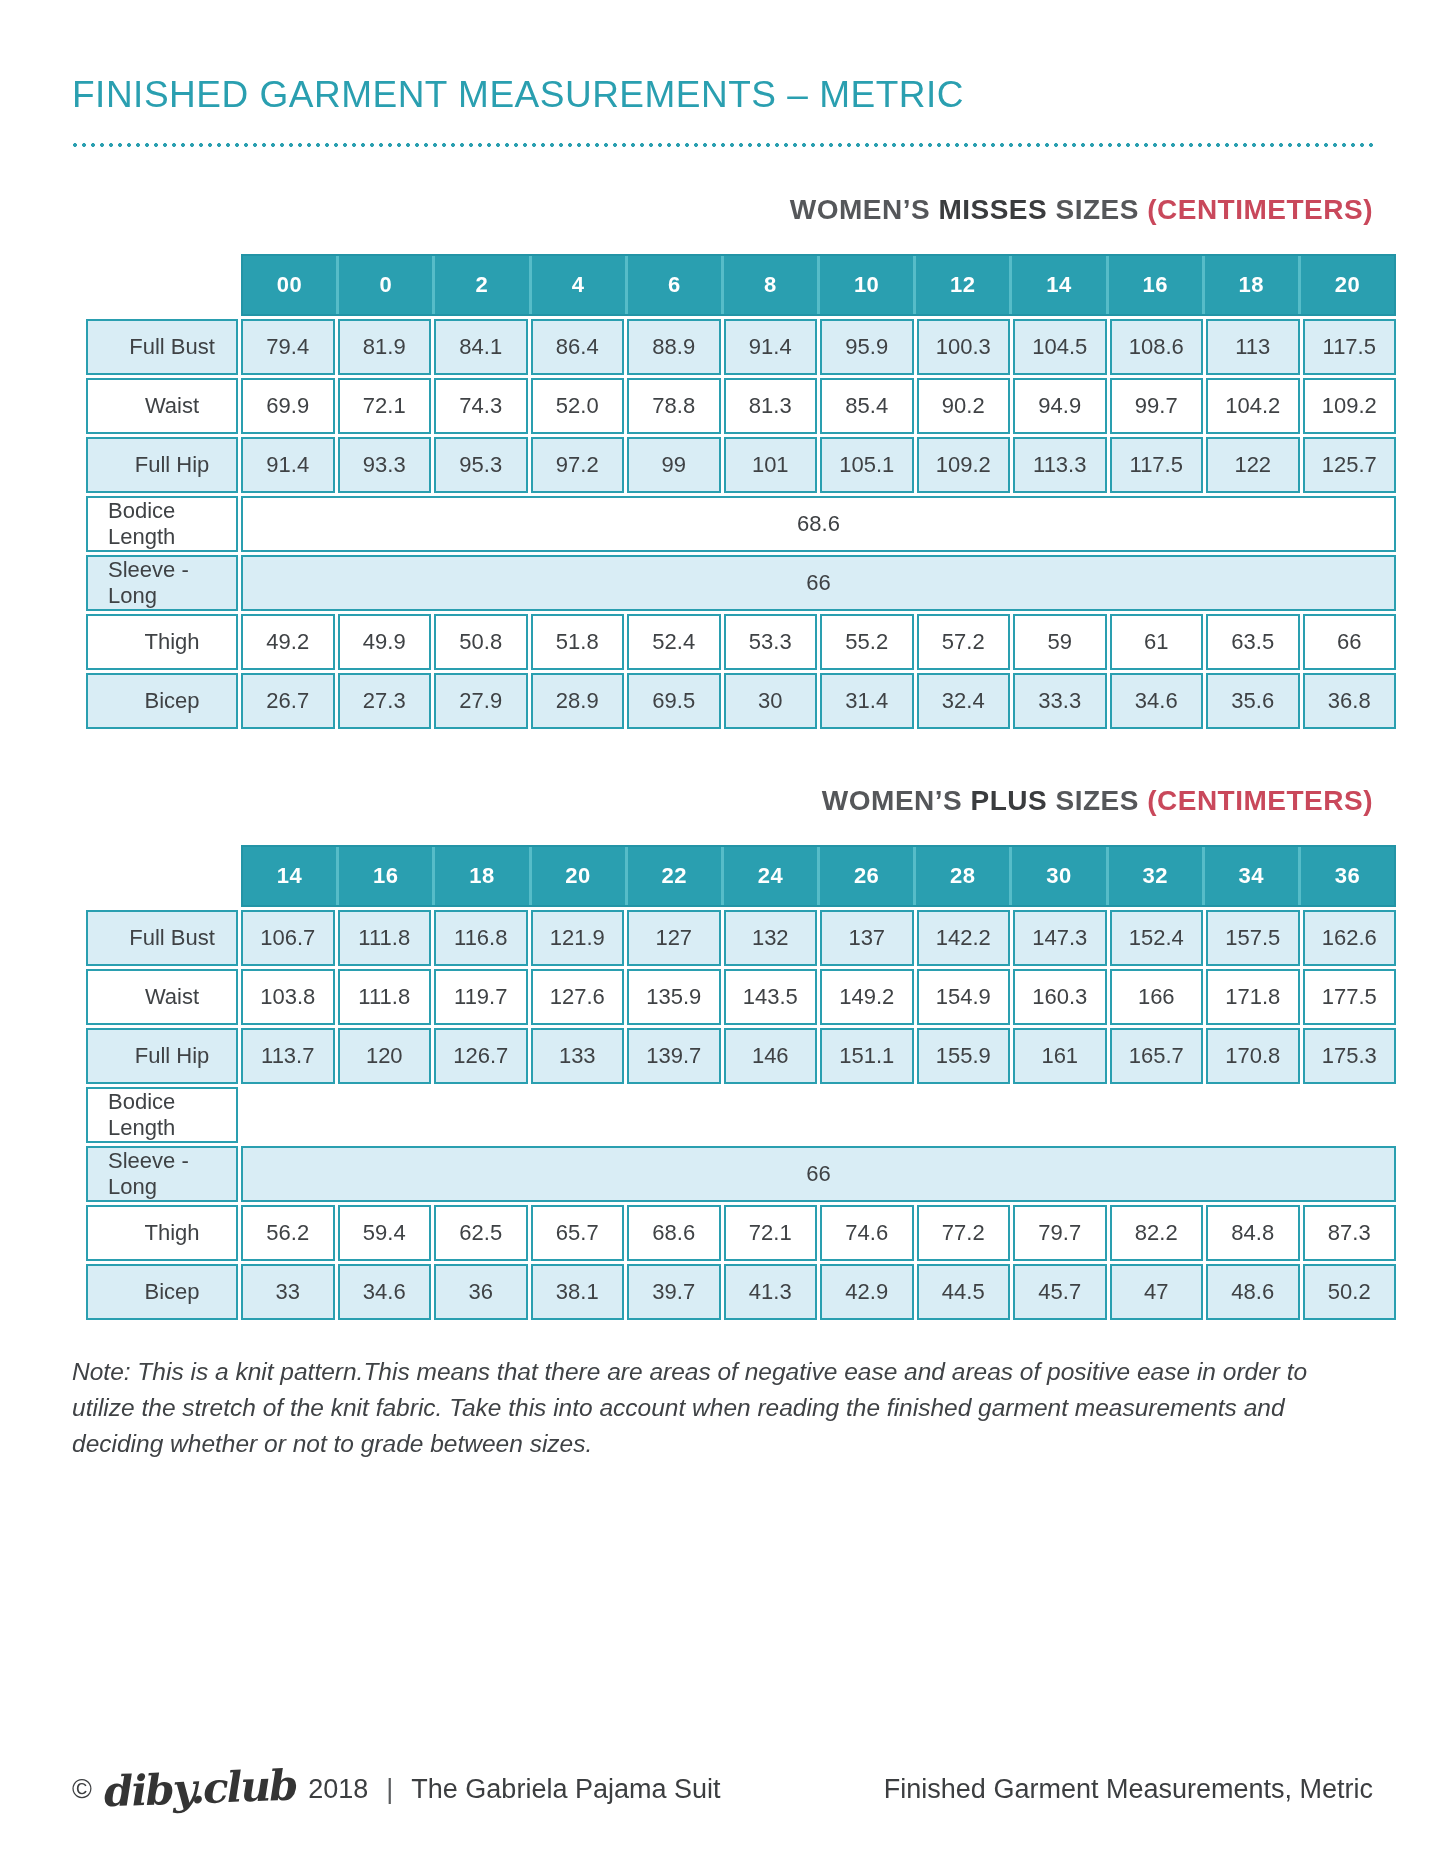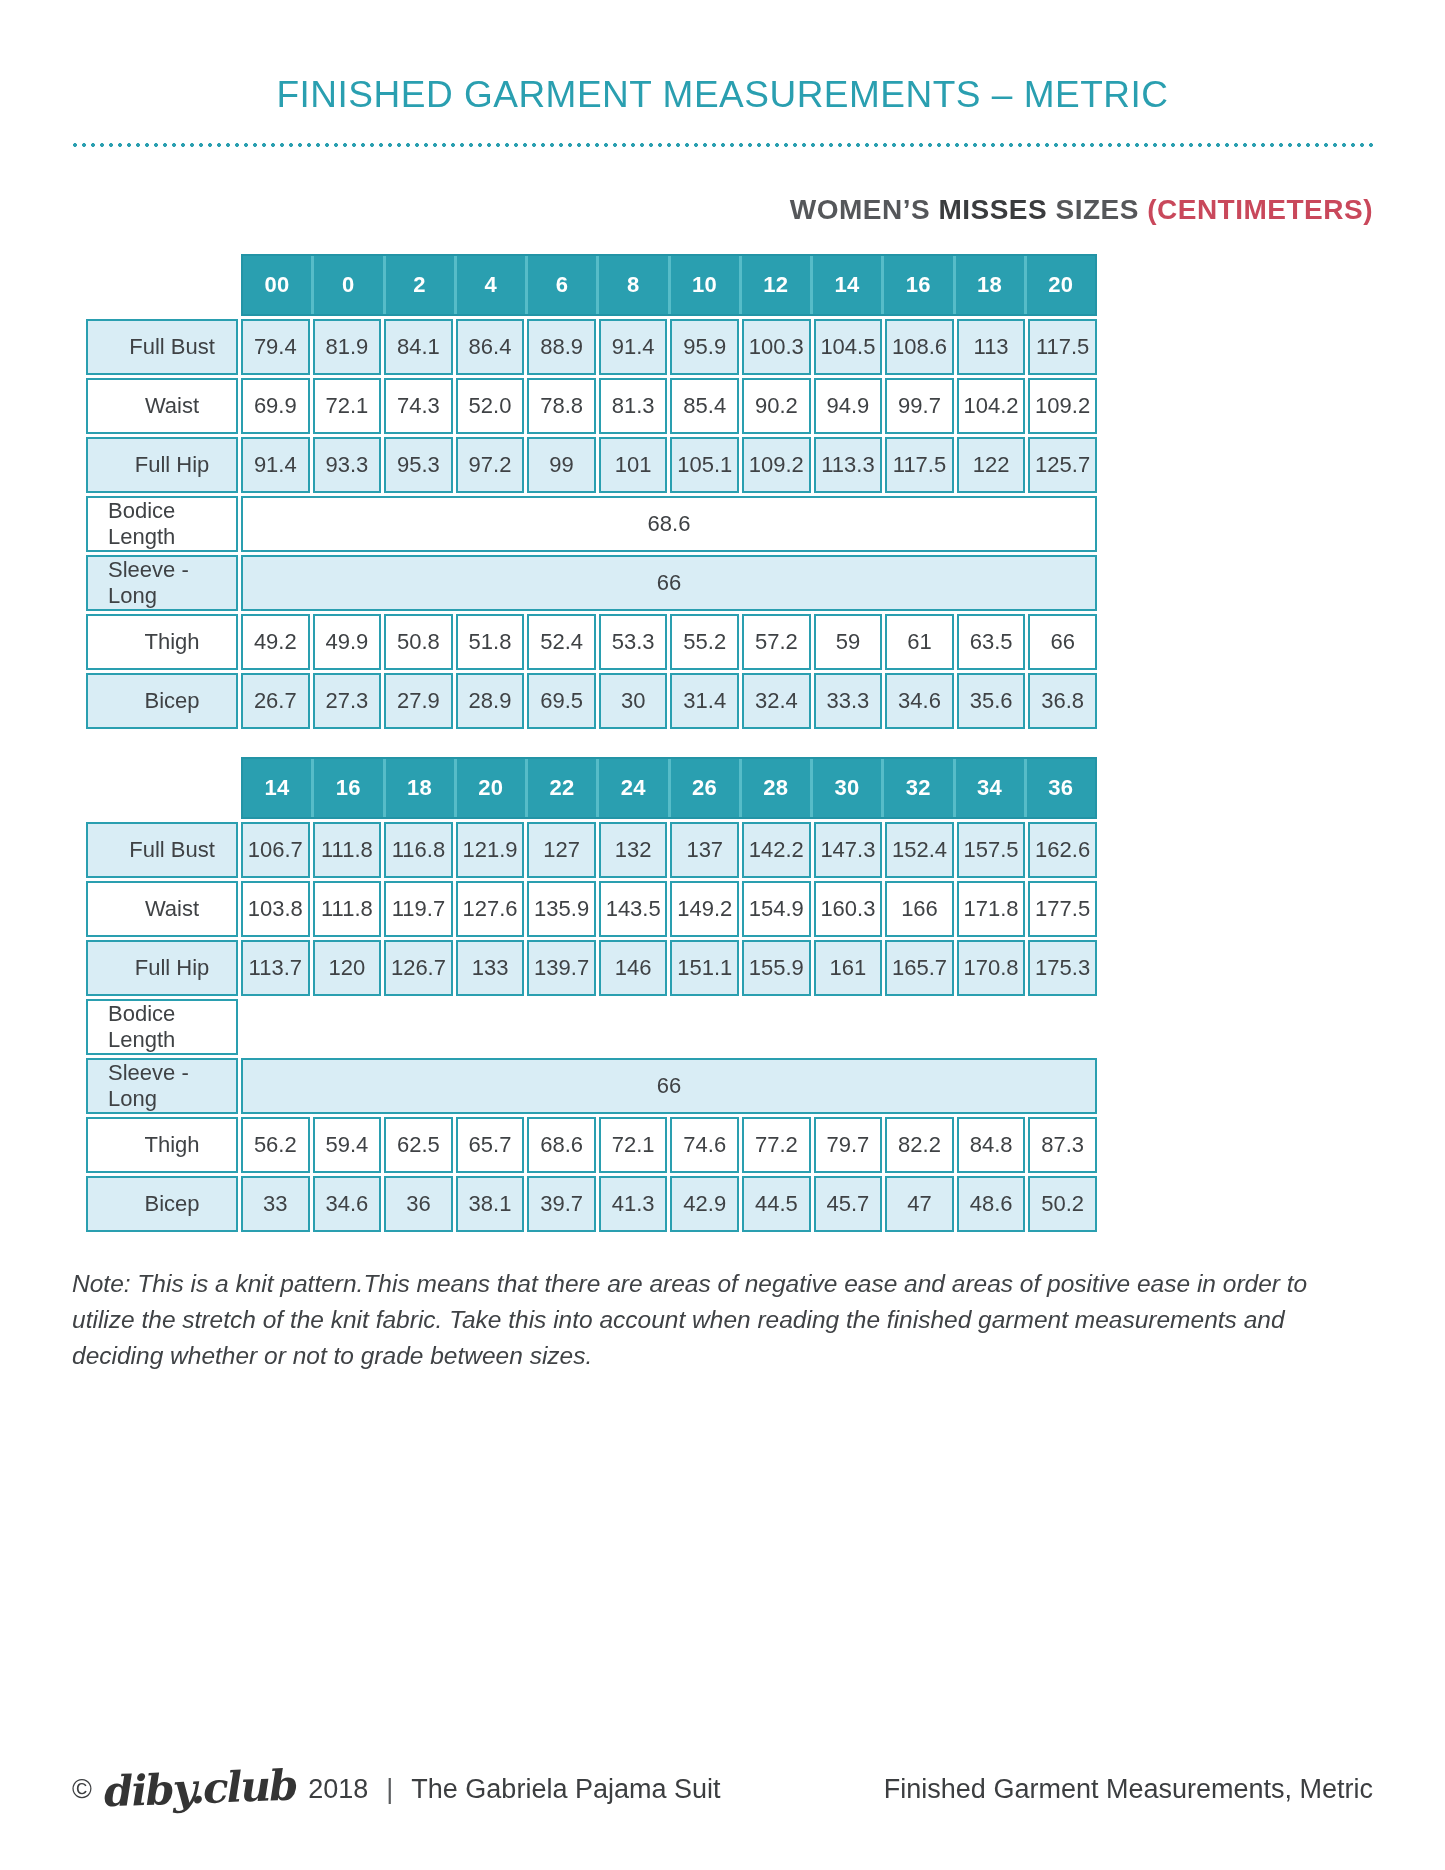--- a/index.html
+++ b/index.html
@@ -15,38 +15,37 @@
   html,body{background:#ffffff;}
   body{
     width:1445px;height:1870px;position:relative;overflow:hidden;
     font-family:"Liberation Sans",sans-serif;color:var(--ink);
   }
   .page{padding:0 72px;}
 
   .doc-title{
     margin-top:74px;font-size:37px;font-weight:400;color:var(--teal);
     letter-spacing:.5px;
-    text-align:center;
   }
   .dotted-rule{
     margin-top:26px;height:6px;
     background-image:radial-gradient(circle at 3px 3px,var(--teal) 1.7px,rgba(0,0,0,0) 2.2px);
     background-size:9px 6px;background-repeat:repeat-x;
   }
 
   .table-heading{
     text-align:right;font-size:28px;color:var(--gray-head);
     letter-spacing:.5px;white-space:pre;
   }
   .table-heading.first{margin-top:46px;}
   .table-heading.second{margin-top:56px;}
   .table-heading .bold{color:#3a3c3e;font-weight:bold;}
   .table-heading .unit{color:var(--red);}
 
-  .size-table{margin-top:28px;margin-left:14px;width:1011px;}
+  .size-table{margin-top:28px;margin-left:14px;width:1310px;}
   .t-header{
     display:flex;gap:3px;margin-left:155px;height:62px;
     background:var(--teal-light);border:2px solid var(--teal-dark);
   }
   .hcell{
     flex:1;background:var(--teal);color:#ffffff;font-weight:bold;font-size:22px;
     display:flex;align-items:center;justify-content:center;letter-spacing:.5px;
   }
   .t-body{margin-top:3px;display:flex;flex-direction:column;gap:3px;}
   .trow{display:flex;gap:3px;}
@@ -184,20 +183,21 @@
           <div class="cell value-cell">31.4</div>
           <div class="cell value-cell">32.4</div>
           <div class="cell value-cell">33.3</div>
           <div class="cell value-cell">34.6</div>
           <div class="cell value-cell">35.6</div>
           <div class="cell value-cell">36.8</div>
         </div>
       </div>
   </div>
 
+  <h2 class="table-heading second"><span>WOMEN’S </span><span class="bold">PLUS</span><span> SIZES </span><span class="unit">(CENTIMETERS)</span></h2>
 
   <div class="size-table">
     <div class="t-header">
         <div class="hcell">14</div>
         <div class="hcell">16</div>
         <div class="hcell">18</div>
         <div class="hcell">20</div>
         <div class="hcell">22</div>
         <div class="hcell">24</div>
         <div class="hcell">26</div>

